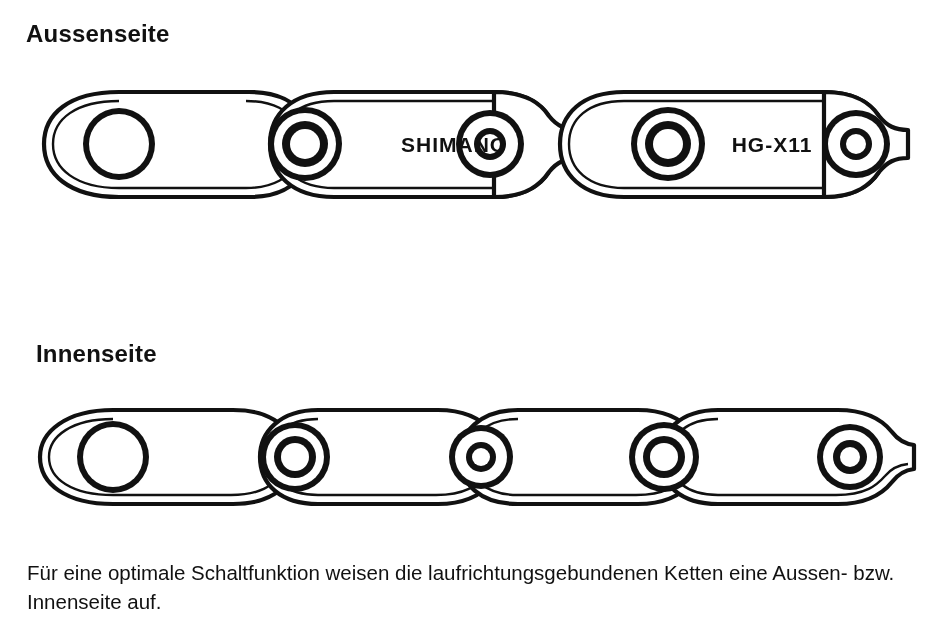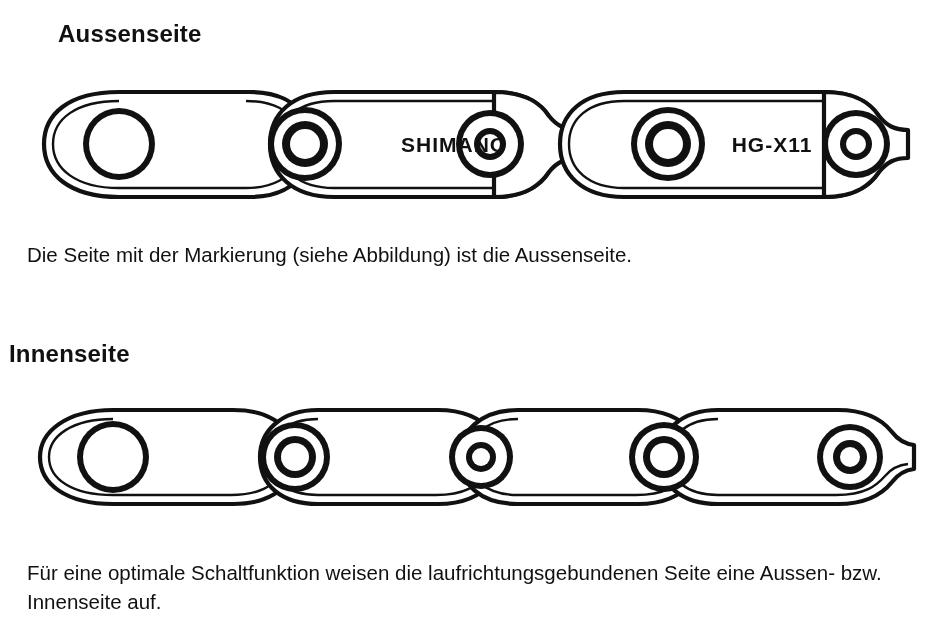--- a/index.html
+++ b/index.html
@@ -31,38 +31,37 @@
   .body-text {
     font-size: 20.5px;
     font-weight: normal;
     line-height: 1.42;
     color: #111111;
   }
   #heading-outer {
     position: absolute;
     left: 26px;
     top: 20px;
-    margin-left: 32px;
   }
   #figure-outer {
     position: absolute;
     left: 24px;
     top: 72px;
     width: 900px;
     height: 145px;
   }
   #caption-outer {
     position: absolute;
     left: 27px;
     top: 240px;
     width: 880px;
   }
   #heading-inner {
     position: absolute;
-    left: 9px;
+    left: 36px;
     top: 340px;
   }
   #figure-inner {
     position: absolute;
     left: 18px;
     top: 392px;
     width: 900px;
     height: 130px;
   }
   #caption-inner {
@@ -193,21 +192,20 @@
         <circle cx="832" cy="72" r="28" class="ring-white"></circle>
         <circle cx="832" cy="72" r="16" class="ring-dark"></circle>
         <circle cx="832" cy="72" r="10" class="ring-white"></circle>
       </g>
 
       <text class="brand-text" x="377" y="80" font-size="21">SHIMANO</text>
       <text class="brand-text" x="748" y="80" font-size="21" text-anchor="middle">HG-X11</text>
     </svg>
   </div>
 
-  <div class="body-text" id="caption-outer">Die Seite mit der Markierung (siehe Abbildung) ist die Aussenseite.</div>
 
   <div class="section-heading" id="heading-inner">Innenseite</div>
 
   <div id="figure-inner">
     <svg class="chain" width="900" height="130" viewBox="0 0 900 130">
       <g>
 
         <path class="chain-outline" d="M 95 18
           C 48 18, 22 40, 22 65
           C 22 92, 48 112, 95 112
@@ -293,15 +291,15 @@
         <circle cx="646" cy="65" r="14" class="ring-white"></circle>
 
         <circle cx="832" cy="65" r="33" class="ring-dark"></circle>
         <circle cx="832" cy="65" r="27" class="ring-white"></circle>
         <circle cx="832" cy="65" r="17" class="ring-dark"></circle>
         <circle cx="832" cy="65" r="10" class="ring-white"></circle>
       </g>
     </svg>
   </div>
 
-  <div class="body-text" id="caption-inner">Für eine optimale Schaltfunktion weisen die laufrichtungsgebundenen Seite eine Aussen- bzw. Innenseite auf.</div>
+  <div class="body-text" id="caption-inner">Für eine optimale Schaltfunktion weisen die laufrichtungsgebundenen Ketten eine Aussen- bzw. Innenseite auf.</div>
 
 </div>
 
 </body></html>

